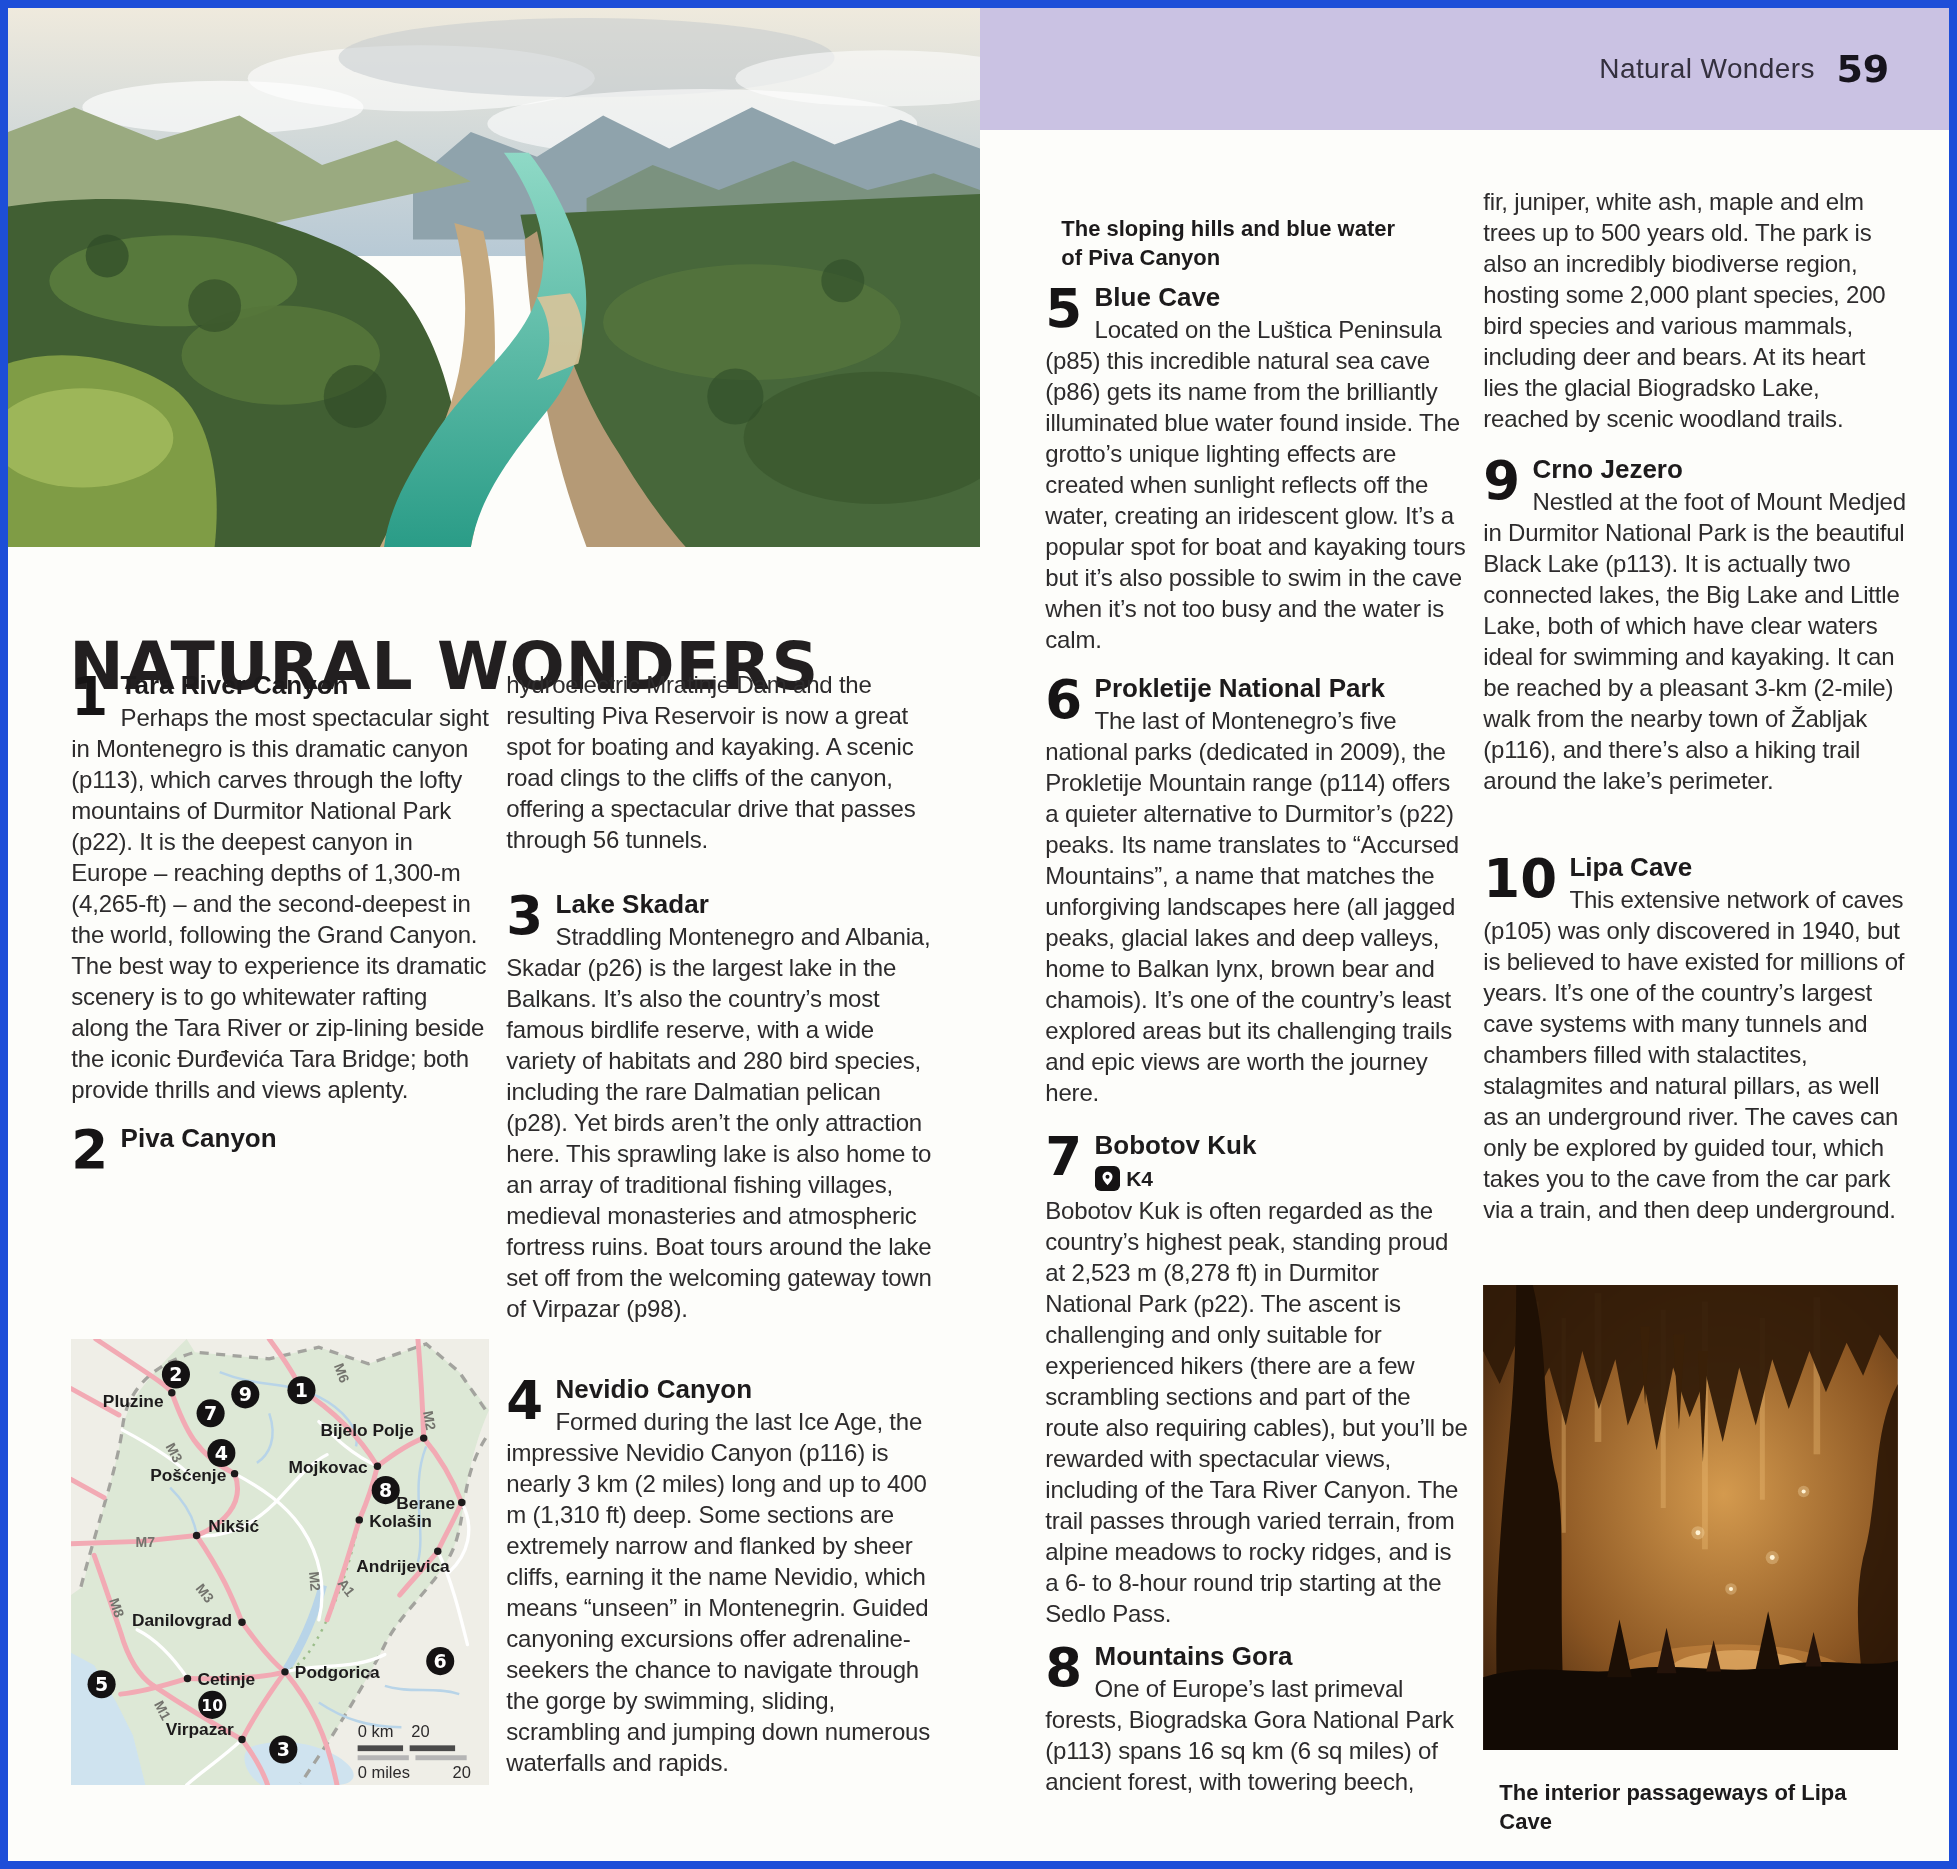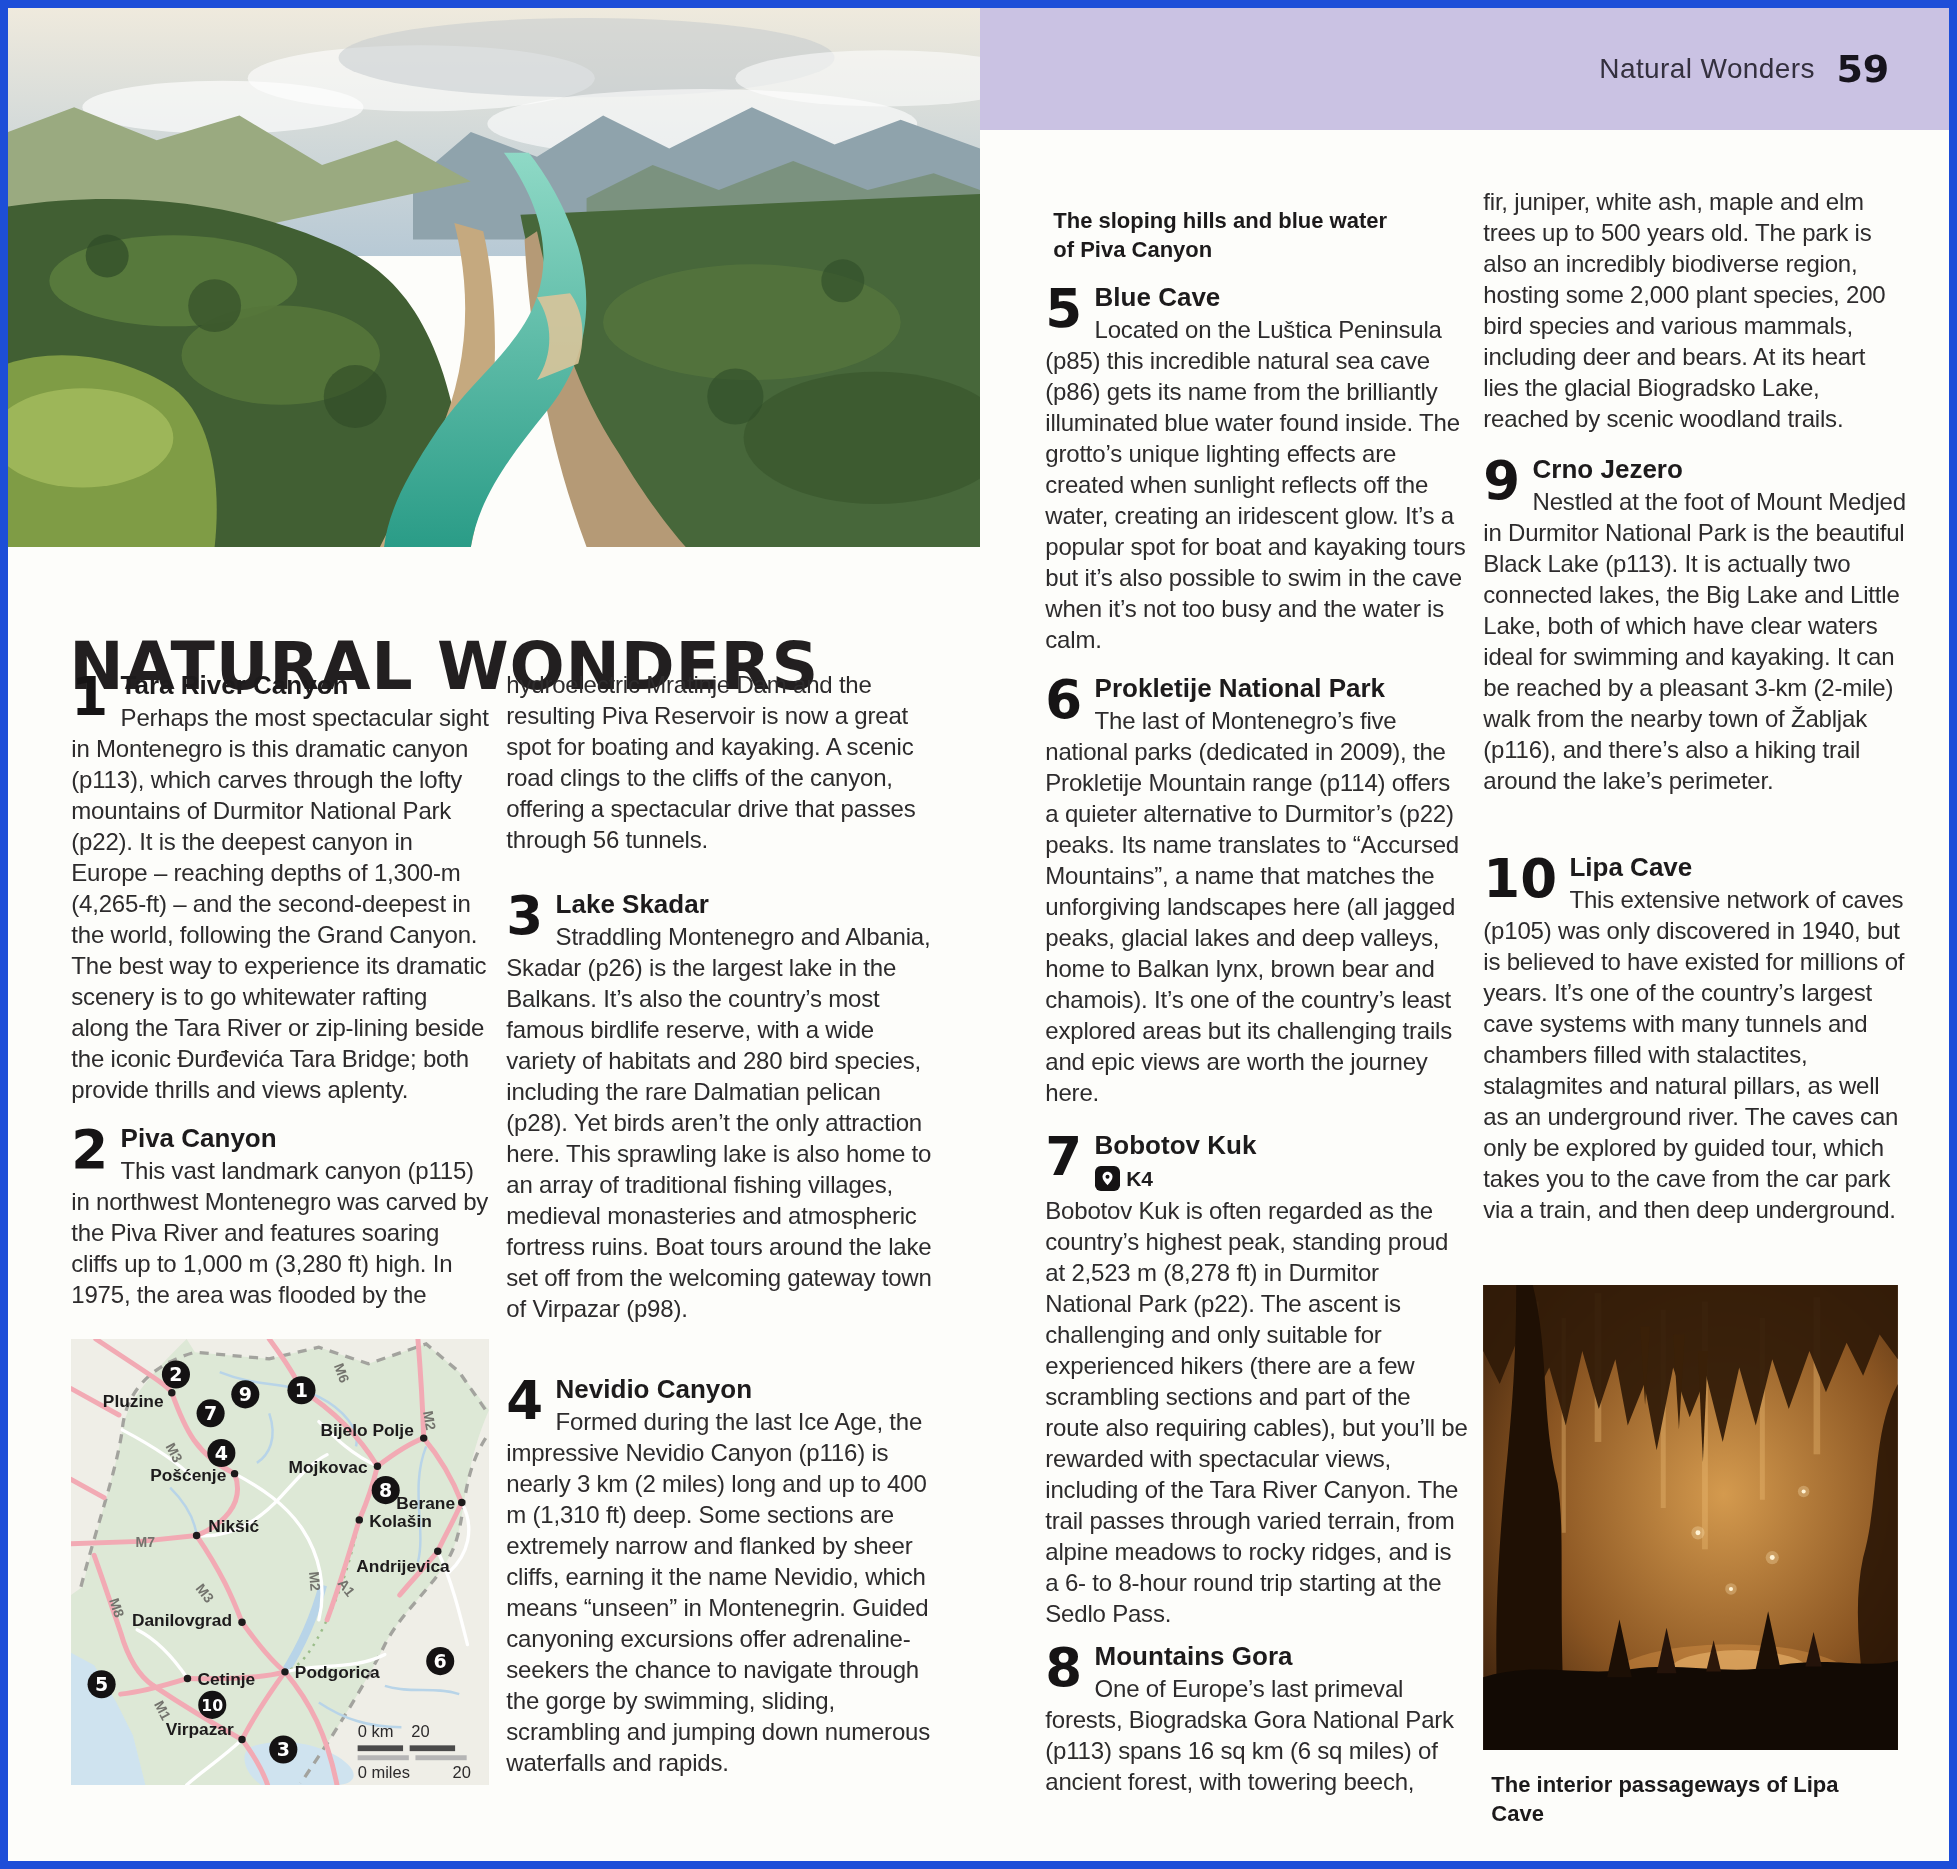--- a/index.html
+++ b/index.html
@@ -18,21 +18,21 @@
   .bigtitle{left:61px;top:577px;font-size:65px;font-weight:900;color:#221f20;letter-spacing:0.8px;
             font-family:"DejaVu Sans",sans-serif;white-space:nowrap;}
 
   
   .body-text{font-size:24px;line-height:31px;color:#2d2b2c;margin:0;letter-spacing:-0.2px;}
   .item h3{font-size:26px;line-height:33px;font-weight:800;color:#1d1b1c;margin:0;
            font-family:"Liberation Sans",sans-serif;}
   .item .num{float:left;font-family:"DejaVu Sans",sans-serif;font-weight:900;font-size:53px;
              line-height:48px;margin:3.3px 12.4px 5px 0;color:#161415;}
   .item{color:#2d2b2c;}
-  .caption{font-size:22px;line-height:29px;font-weight:700;color:#1c1a1b;margin:8px;}
+  .caption{font-size:22px;line-height:29px;font-weight:700;color:#1c1a1b;margin:16px;}
   .mapref{display:flex;align-items:center;gap:6.6px;height:33px;font-size:21px;font-weight:700;color:#1d1b1c;margin-left:40px;}
   .refbox{width:25px;height:25px;background:#151314;border-radius:5.8px;display:inline-flex;
           align-items:center;justify-content:center;}
 
   
   .town-label{font-size:21px;font-weight:600;fill:#1d1b1c;font-family:"Liberation Sans",sans-serif;}
   .road-label{font-size:17px;font-weight:600;fill:#73736d;font-family:"Liberation Sans",sans-serif;}
   .marker-circle{fill:#141213;}
   .marker-num{fill:#ffffff;font-weight:800;text-anchor:middle;font-family:"DejaVu Sans",sans-serif;}
   .town-dot{fill:#1d1b1c;}
@@ -94,21 +94,20 @@
 
   <article class="abs item" style="left:63px;top:661px;width:420px">
     <div class="num">1</div>
     <h3>Tara River Canyon</h3>
     <p class="body-text">Perhaps the most spectacular sight in Montenegro is this dramatic canyon (p113), which carves through the lofty mountains of Durmitor National Park (p22). It is the deepest canyon in Europe – reaching depths of 1,300-m (4,265-ft) – and the second-deepest in the world, following the Grand Canyon. The best way to experience its dramatic scenery is to go whitewater rafting along the Tara River or zip-lining beside the iconic Đurđevića Tara Bridge; both provide thrills and views aplenty.</p>
   </article>
 
   <article class="abs item" style="left:63px;top:1114px;width:420px">
     <div class="num">2</div>
     <h3>Piva Canyon</h3>
-    <p class="body-text">This vast landmark canyon (p115) in northwest Montenegro was carved by the Piva River and features soaring cliffs up to 1,000 m (3,280 ft) high. In 1975, the area was flooded by the</p>
   </article>
 
   <div class="abs" style="left:63px;top:1331px;width:418px;height:446px">
     <svg width="418" height="446" viewBox="0 0 506 540">
       <rect x="0" y="0" width="506" height="540" fill="#dde8d6"></rect>
       <path d="M0,0 L140,0 C100,40 70,70 62,110 C55,160 30,230 14,300 L0,310 Z" fill="#efeee7"></path>
       <path d="M140,0 L506,0 L506,86 L470,40 L430,6 L360,30 L300,10 L240,24 L150,16 Z" fill="#efeee7"></path>
       <path d="M506,86 C470,170 480,220 460,260 C440,300 400,330 380,370 C360,410 330,460 300,505 L275,540 L506,540 Z" fill="#efeee7"></path>
 
       <path d="M0,380 L28,395 L55,440 L75,480 L90,540 L0,540 Z" fill="#cfe3ef"></path>

